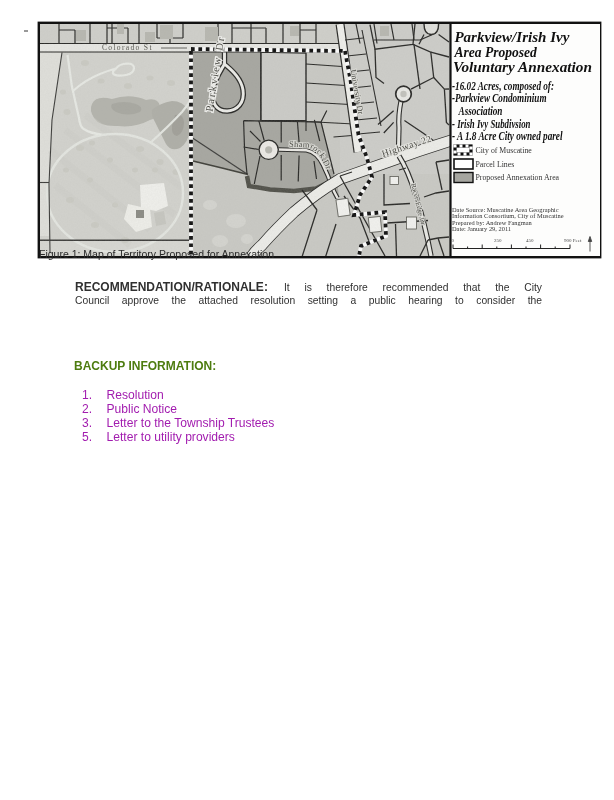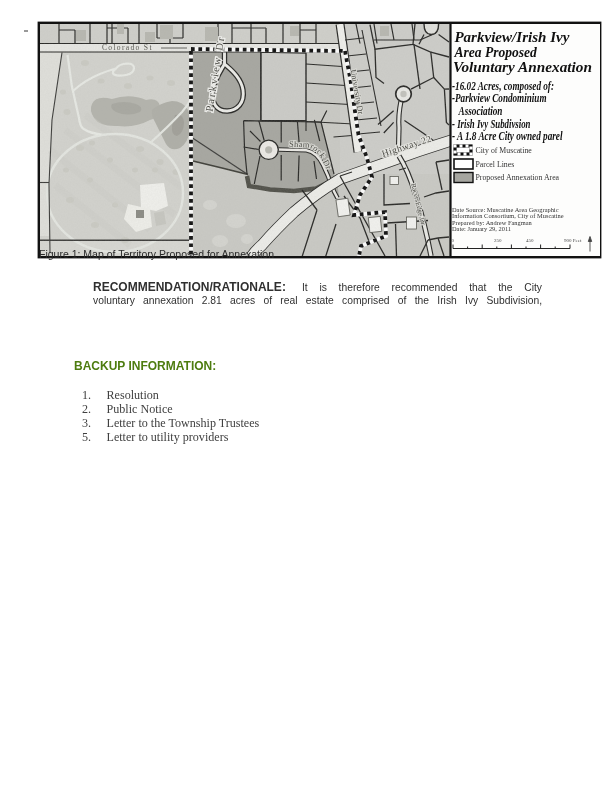--- a/index.html
+++ b/index.html
@@ -1,18 +1,18 @@
 <!DOCTYPE html>
 <html><head>
 <meta charset="utf-8">
 <style>
 html,body{margin:0;padding:0;background:#fff;}
 body{width:614px;height:800px;position:relative;font-family:"Liberation Sans",sans-serif;}
 .abs{position:absolute;}
-.jline{text-align:justify;text-align-last:justify;margin-left:18px;}
+.jline{text-align:justify;text-align-last:justify;}
 </style>
 </head>
 <body>
 
 <svg class="abs" style="left:0;top:0" width="614" height="800" viewBox="0 0 614 800">
   <defs>
     <clipPath id="mapclip">
         <rect x="40" y="24" width="410" height="232"></rect>
       </clipPath>
     <path id="shamrd" d="M280,146.5 L306.3,147.3 Q317,149 323.3,162.6 Q328.5,173 331.4,182.3 Q334,189 337.5,195"></path>
@@ -278,23 +278,23 @@
   <g stroke="#444" stroke-width="0.9" fill="#444">
     <path d="M590,240 L590,251.5"></path>
     <path d="M590,236.5 L588.3,241.5 L591.7,241.5 Z"></path>
   </g>
 </svg>
 
 <div class="abs" style="left:39px;top:248px;font-size:10.5px;color:#2a2a2a;">Figure 1: Map of Territory Proposed for Annexation</div>
 
 <div class="abs" style="left:75px;top:280.5px;width:467px;font-size:10.3px;line-height:13.55px;color:#303030;">
   <div class="jline"><b style="font-size:12px;">RECOMMENDATION/RATIONALE:</b><span style="display:inline-block;width:16px;"></span>It is therefore recommended that the City</div>
-  <div class="jline">voluntary annexation 2.81 acres of real estate comprised of the Irish Ivy Subdivision,</div>
+  <div class="jline">Council approve the attached resolution setting a public hearing to consider the</div>
 </div>
 
 <div class="abs" style="left:74px;top:358.5px;font-size:12px;font-weight:bold;color:#4d7c0f;">BACKUP INFORMATION:</div>
 
-<div class="abs" style="left:82px;top:387.5px;font-size:12.1px;line-height:14px;color:#404040;font-family:Liberation Serif, serif;">
+<div class="abs" style="left:82px;top:387.5px;font-size:12.1px;line-height:14px;color:#a21caf;">
   <div><span style="display:inline-block;width:24.5px;">1.</span>Resolution</div>
   <div><span style="display:inline-block;width:24.5px;">2.</span>Public Notice</div>
   <div><span style="display:inline-block;width:24.5px;">3.</span>Letter to the Township Trustees</div>
   <div><span style="display:inline-block;width:24.5px;">5.</span>Letter to utility providers</div>
 </div>
 
 </body></html>

